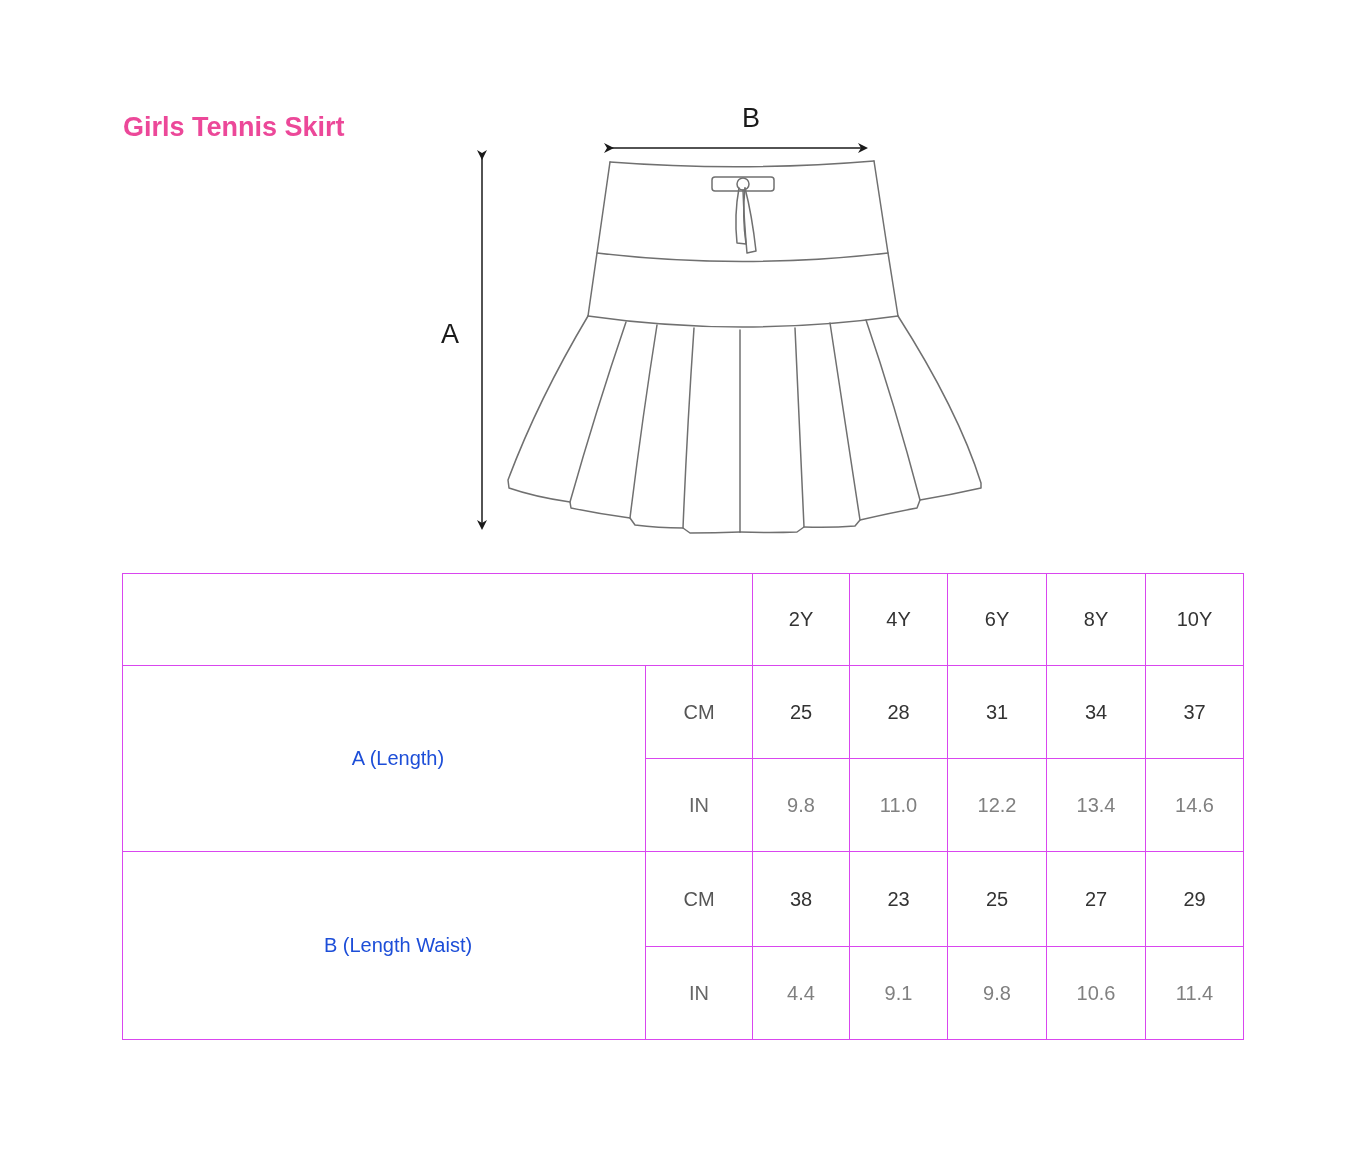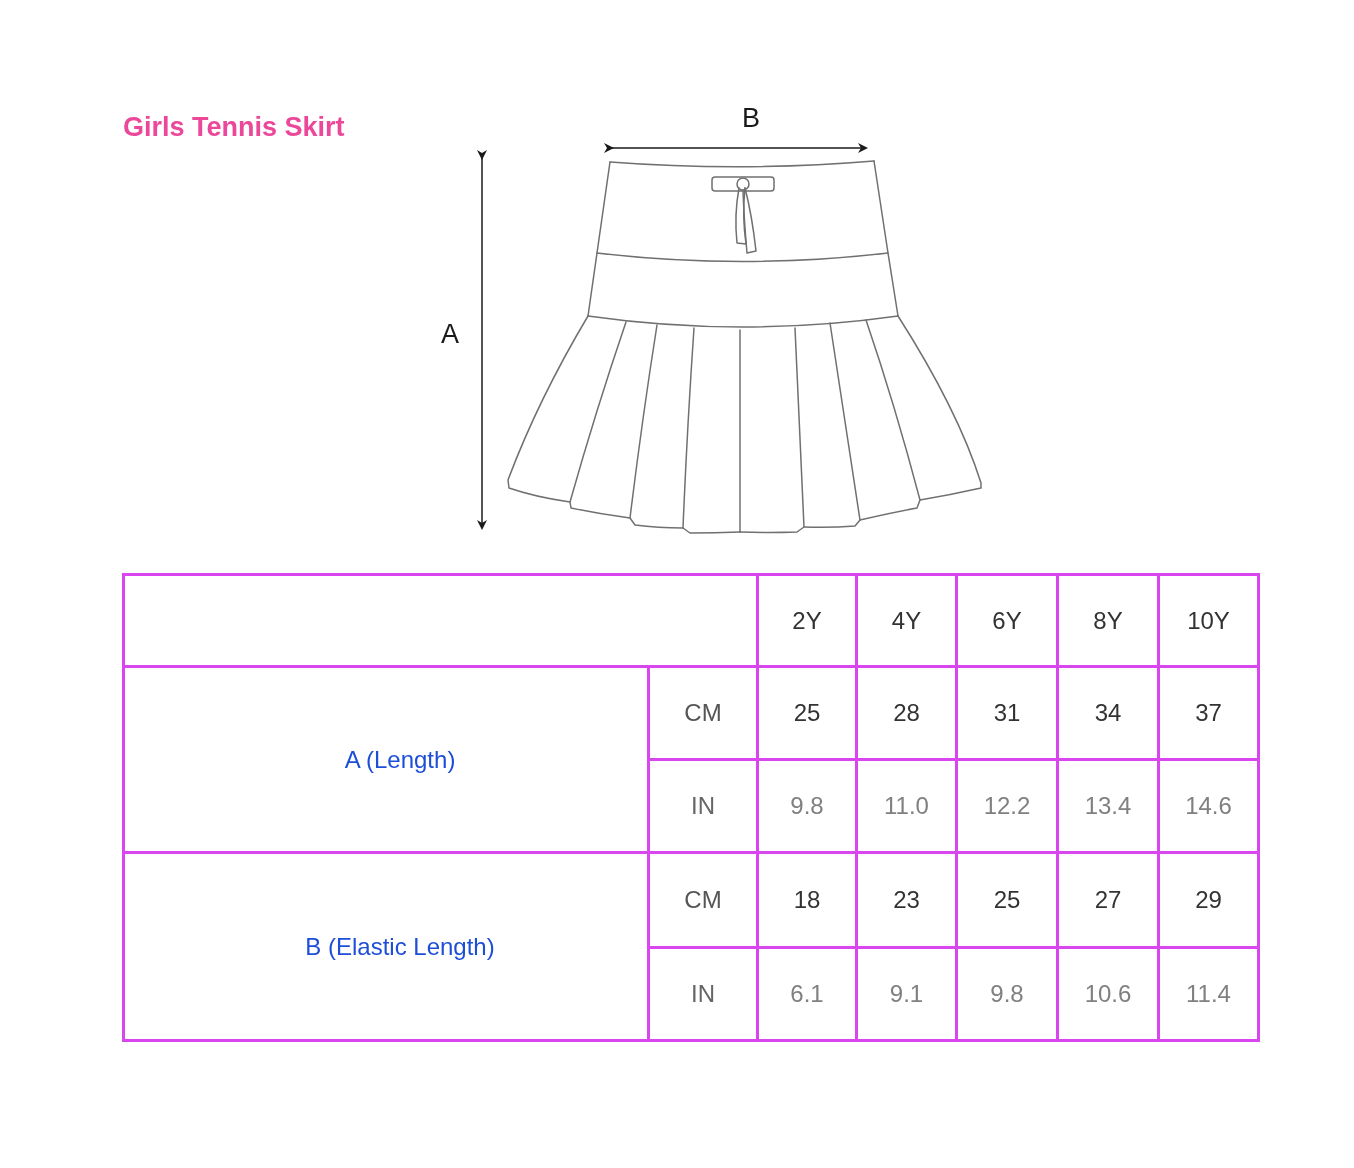--- a/index.html
+++ b/index.html
@@ -3,21 +3,21 @@
 <meta charset="utf-8">
 <style>
   html, body { margin:0; padding:0; background:#ffffff; }
   body { width:1354px; height:1168px; position:relative; overflow:hidden;
          font-family:"Liberation Sans", sans-serif; color:#333; }
   .title { position:absolute; left:123px; top:112px; font-size:27px; font-weight:bold; color:#ec4899; margin:0; }
   .diagram { position:absolute; left:420px; top:95px; width:600px; height:450px; }
   .diagram svg { display:block; }
   .dim-label { font-family:"Liberation Sans", sans-serif; font-size:27px; fill:#1a1a1a; }
   table.size { position:absolute; left:122px; top:573px; border-collapse:collapse; }
-  table.size td { border:3px solid #d946ef; padding:0; text-align:center; font-size:24px; }
+  table.size td { border:1px solid #d946ef; padding:0; text-align:center; font-size:20px; }
   td.measure { text-align:right; padding-left:28px !important; color:#1d4ed8; }
   td.unit { color:#555; }
   td.hdr { color:#333; }
   tr.cm td.val { color:#333; }
   tr.in td.val { color:#808080;border-radius:20px; }
   td.unit-in { color:#666; }
 </style>
 </head>
 <body>
 
@@ -92,30 +92,30 @@
   </tr>
   <tr class="in" style="height:93px;">
     <td class="unit unit-in">IN</td>
     <td class="val">9.8</td>
     <td class="val">11.0</td>
     <td class="val">12.2</td>
     <td class="val">13.4</td>
     <td class="val">14.6</td>
   </tr>
   <tr class="cm" style="height:95px;">
-    <td class="measure" rowspan="2">B (Elastic Length)</td>
+    <td class="measure" rowspan="2">B (Length Waist)</td>
     <td class="unit">CM</td>
-    <td class="val">18</td>
+    <td class="val">38</td>
     <td class="val">23</td>
     <td class="val">25</td>
     <td class="val">27</td>
     <td class="val">29</td>
   </tr>
   <tr class="in" style="height:93px;">
     <td class="unit unit-in">IN</td>
-    <td class="val">6.1</td>
+    <td class="val">4.4</td>
     <td class="val">9.1</td>
     <td class="val">9.8</td>
     <td class="val">10.6</td>
     <td class="val">11.4</td>
   </tr>
 </tbody>
   </table>
 
 </body></html>

